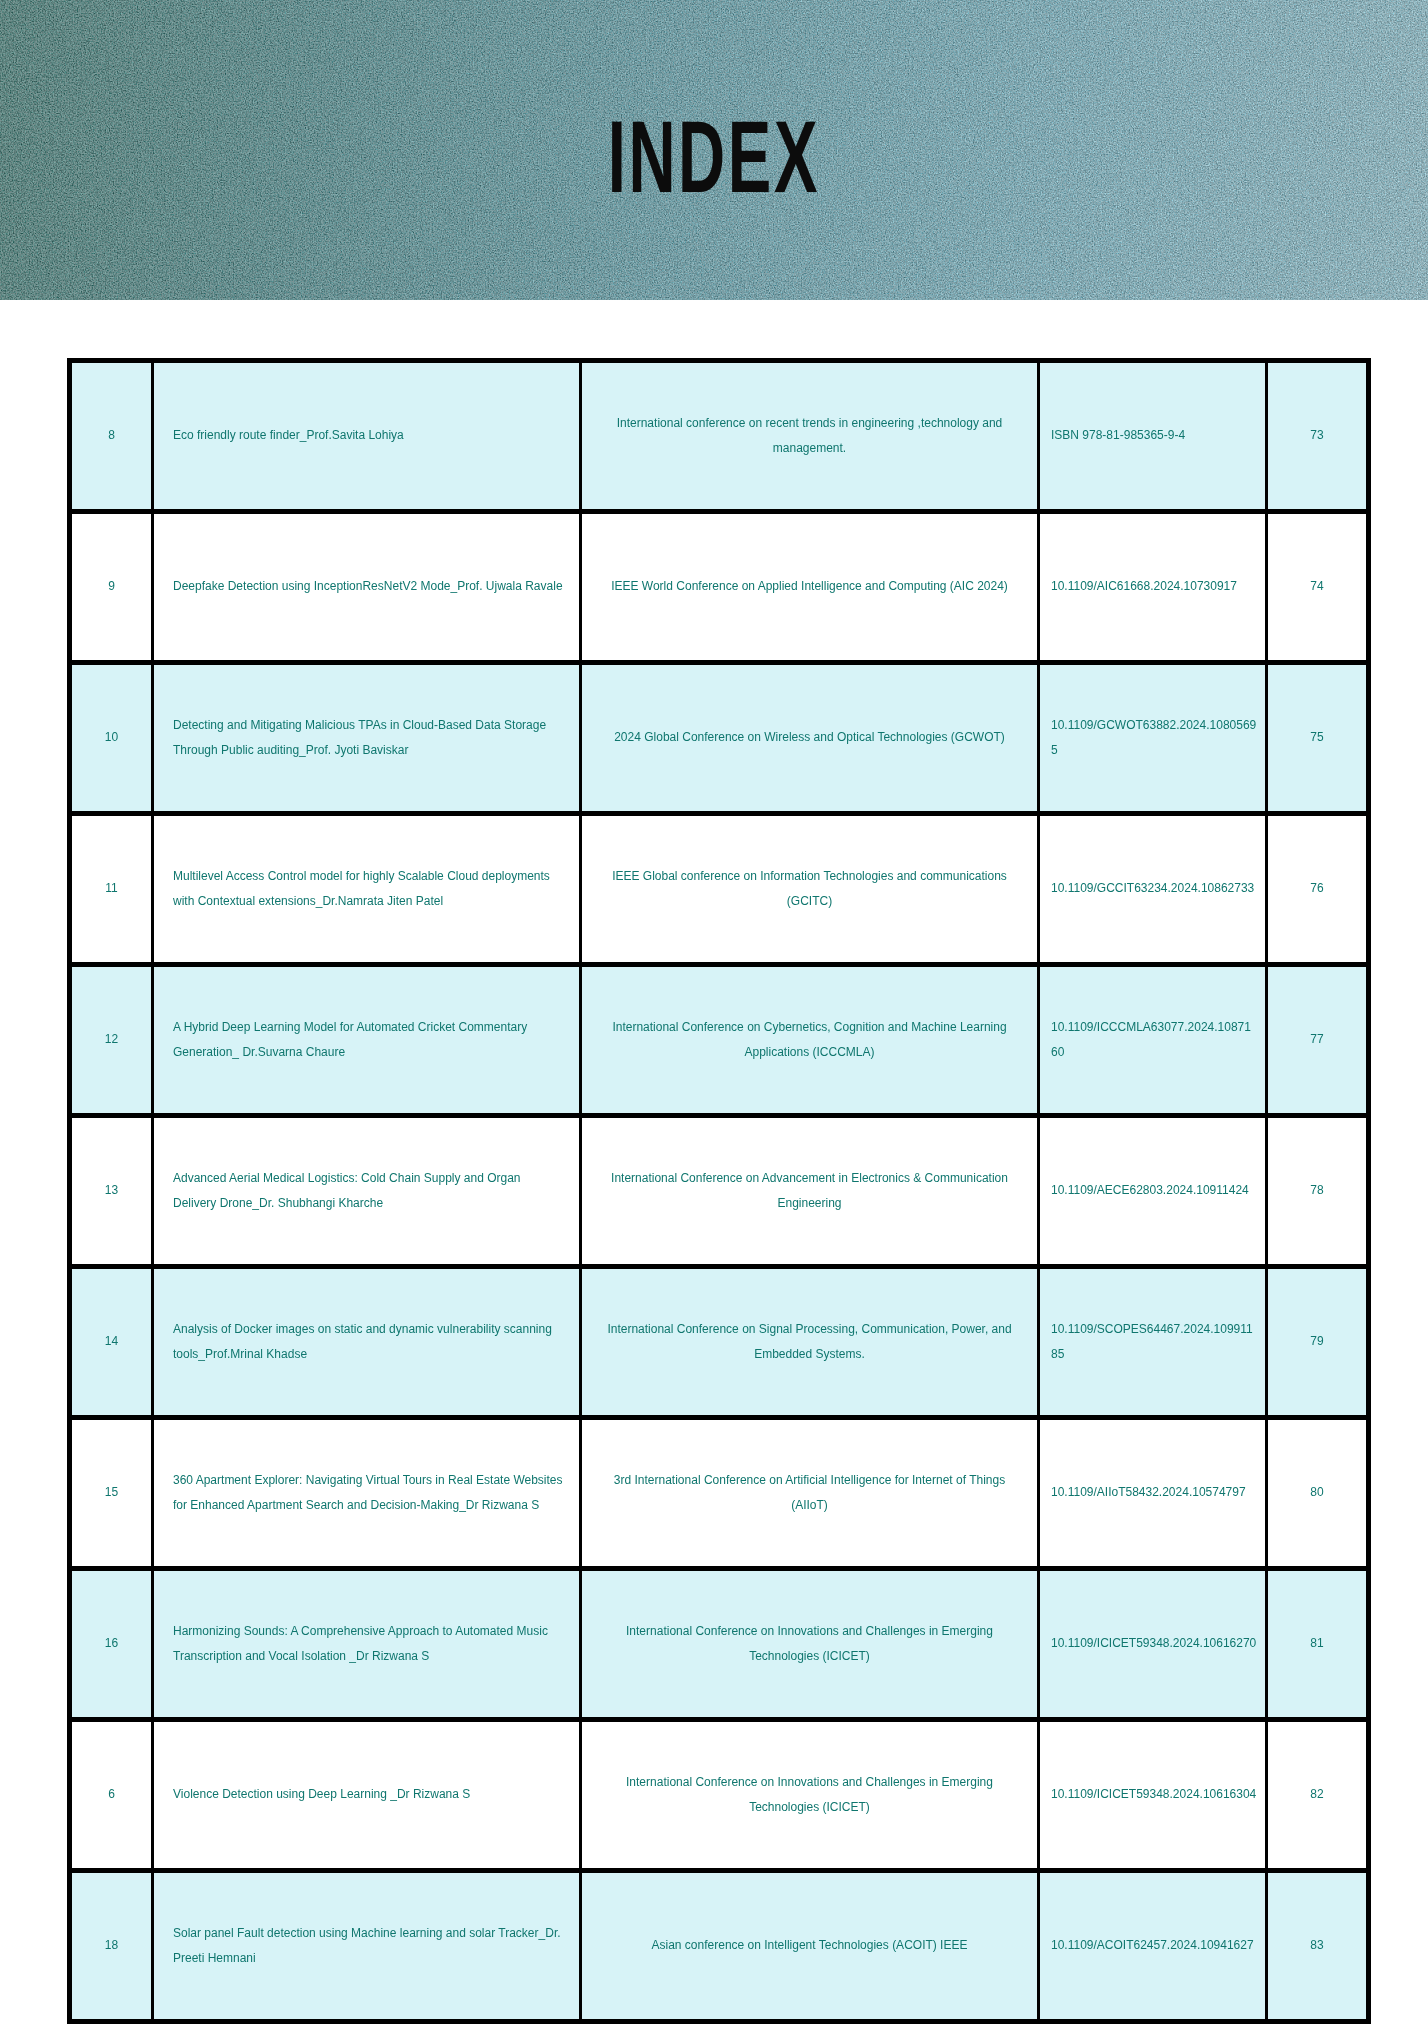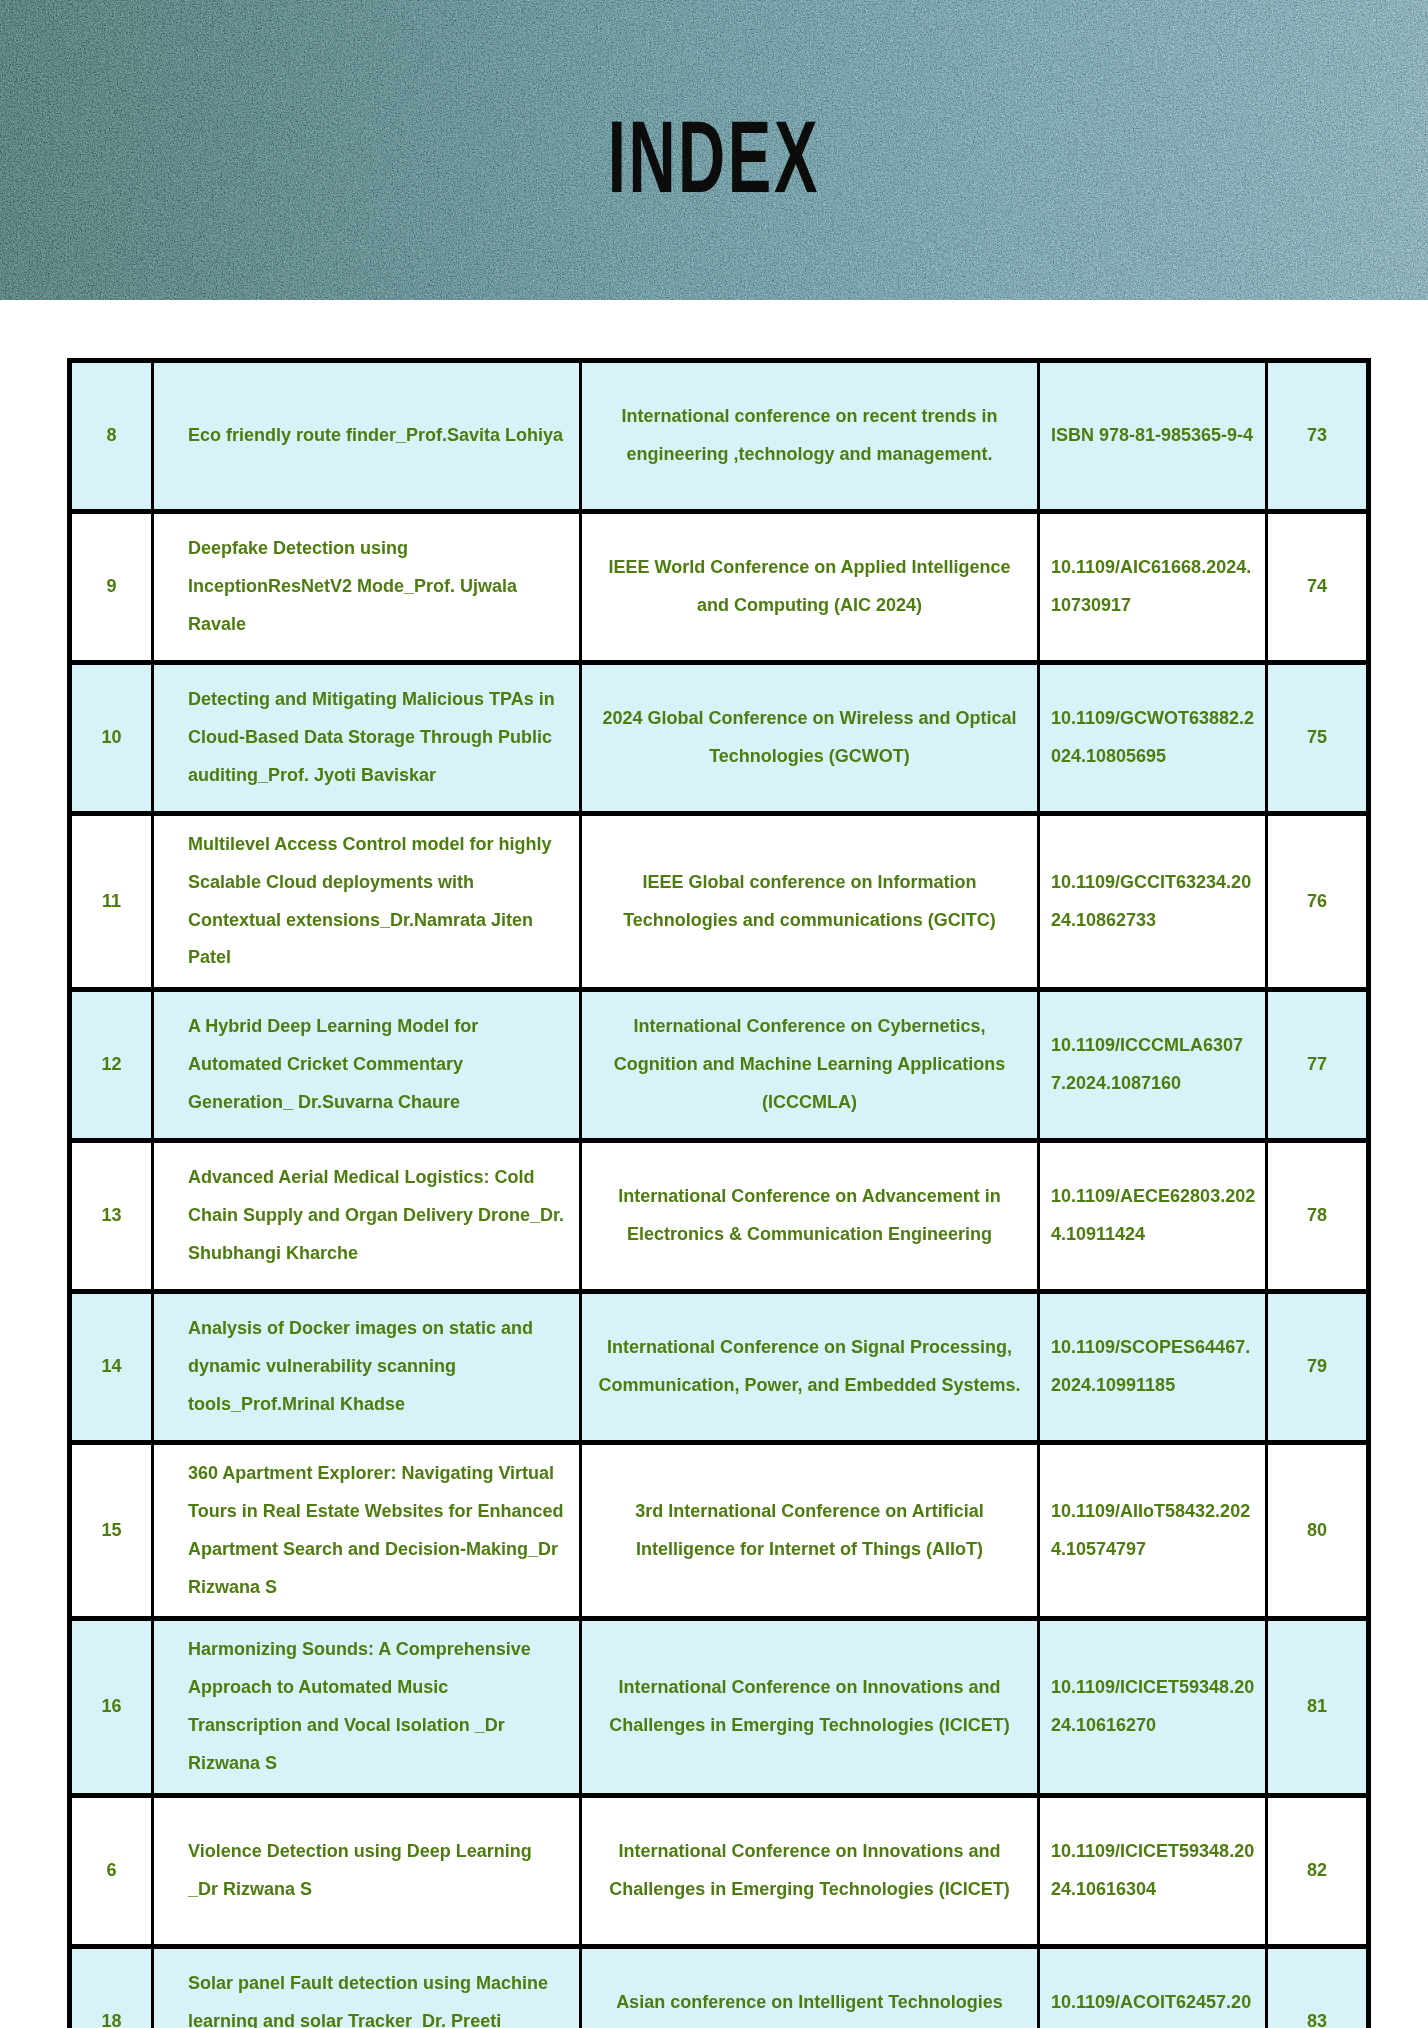--- a/index.html
+++ b/index.html
@@ -26,27 +26,27 @@
   }
   .content{padding:58px 0 0 67px;}
   table.idx{
     border-collapse:collapse;table-layout:fixed;width:1299px;
     border:5px solid #000;
   }
   col.c1{width:83px;} col.c2{width:428px;} col.c3{width:458px;} col.c4{width:228px;} col.c5{width:102px;}
   td{
     border:3px solid #000;border-top-width:5px;border-bottom-width:5px;
     background:#ffffff;
-    font-size:18px;font-weight:bold;color:#4d7c0f;line-height:2.1;
+    font-size:12px;font-weight:normal;color:#0f766e;line-height:2.1;
     height:126px;vertical-align:middle;
     overflow-wrap:break-word;
   }
   tr.alt td{background:var(--hl);}
   .c-no{text-align:center;padding:0 4px;}
-  .c-title{text-align:left;padding:10px 14px 10px 34px;}
+  .c-title{text-align:left;padding:10px 14px 10px 19px;}
   .c-conf{text-align:center;padding:10px 12px;}
   .c-conf.center{text-align:center;}
   .c-ref{text-align:left;padding:10px 8px 10px 11px;word-break:break-all;margin-left:8px;}
   .c-page{text-align:center;padding:0 1px;}
 </style>
 </head>
 <body>
 
 <div class="page">
 

